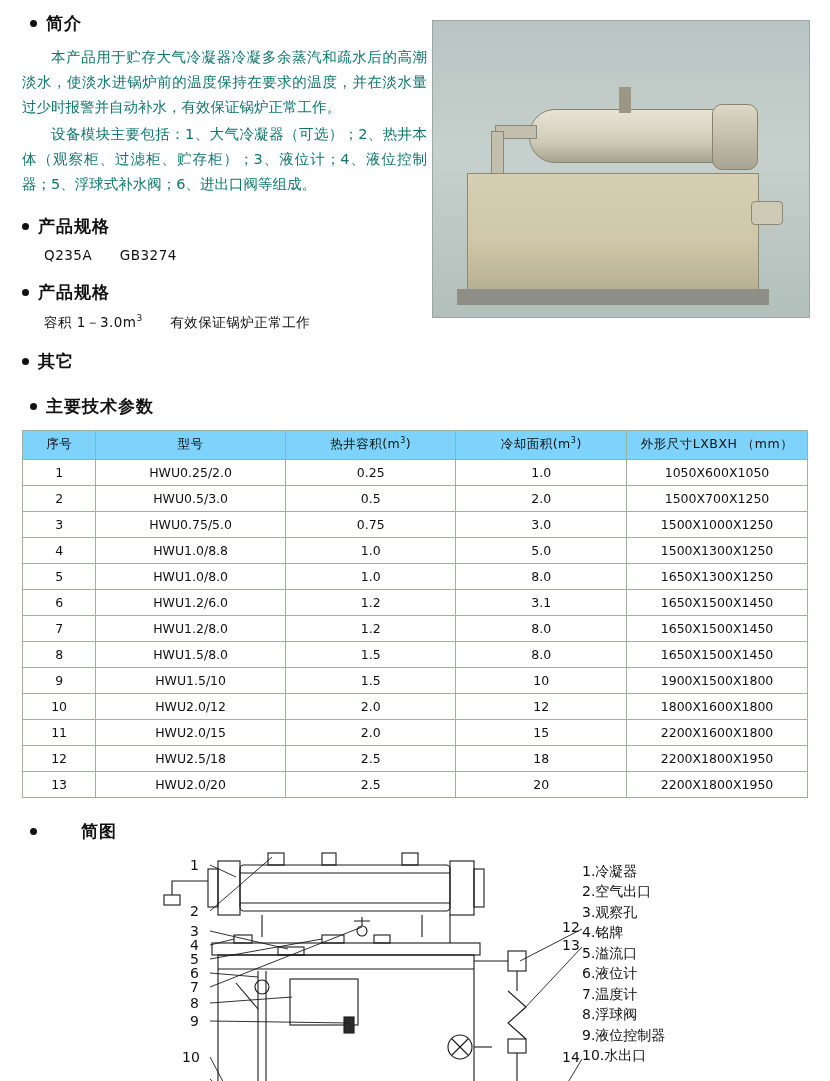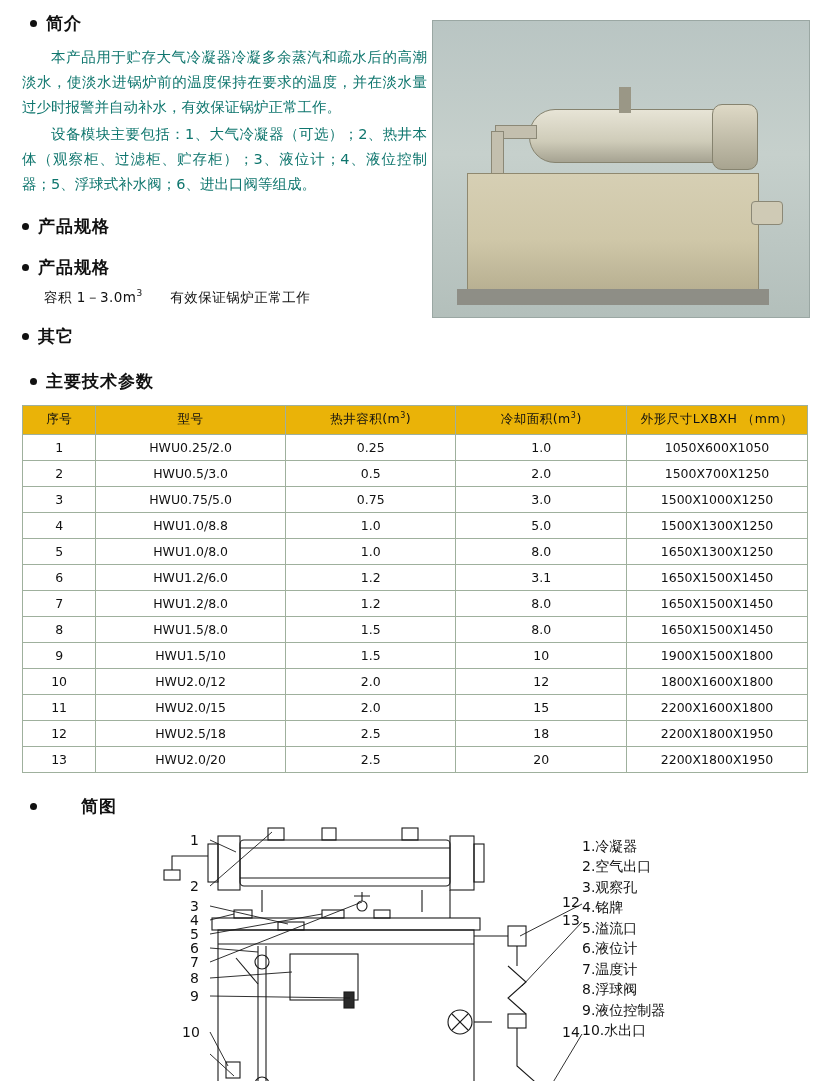--- a/index.html
+++ b/index.html
@@ -162,21 +162,21 @@
     border-collapse: collapse;
     width: 786px;
     font-size: 12.5px;
   }
   table.spec th, table.spec td {
     border: 1px solid #9fb09d;
     text-align: center;
     color: #111;
   }
   table.spec thead th {
-    background: #eab308;
+    background: #7dd3fc;
     height: 26px;
     font-weight: normal;
     letter-spacing: 0.5px;
   }
   table.spec thead th sup { font-size: 8px; vertical-align: super; }
   table.spec tbody td { height: 23px; }
   .c0 { width: 72px; }
   .c1 { width: 190px; }
   .c2 { width: 172px; }
   .c3 { width: 172px; }
@@ -219,20 +219,25 @@
     </div>
     <div class="intro-body">
       <p class="indent">本产品用于贮存大气冷凝器冷凝多余蒸汽和疏水后的高潮淡水，使淡水进锅炉前的温度保持在要求的温度，并在淡水量过少时报警并自动补水，有效保证锅炉正常工作。</p>
       <p class="indent">设备模块主要包括：1、大气冷凝器（可选）；2、热井本体（观察柜、过滤柜、贮存柜）；3、液位计；4、液位控制器；5、浮球式补水阀；6、进出口阀等组成。</p>
     </div>
 
     <div class="blk">
       <div class="sec-head">
         <span class="bullet"></span>
         <span>产品规格</span>
+      </div>
+      <div class="sub">
+        <span>Q235A</span>
+        <span class="gap"></span>
+        <span>GB3274</span>
       </div>
     </div>
 
     <div class="blk">
       <div class="sec-head">
         <span class="bullet"></span>
         <span>产品规格</span>
       </div>
       <div class="sub">
         <span>容积 1－3.0m</span><sup>3</sup>

